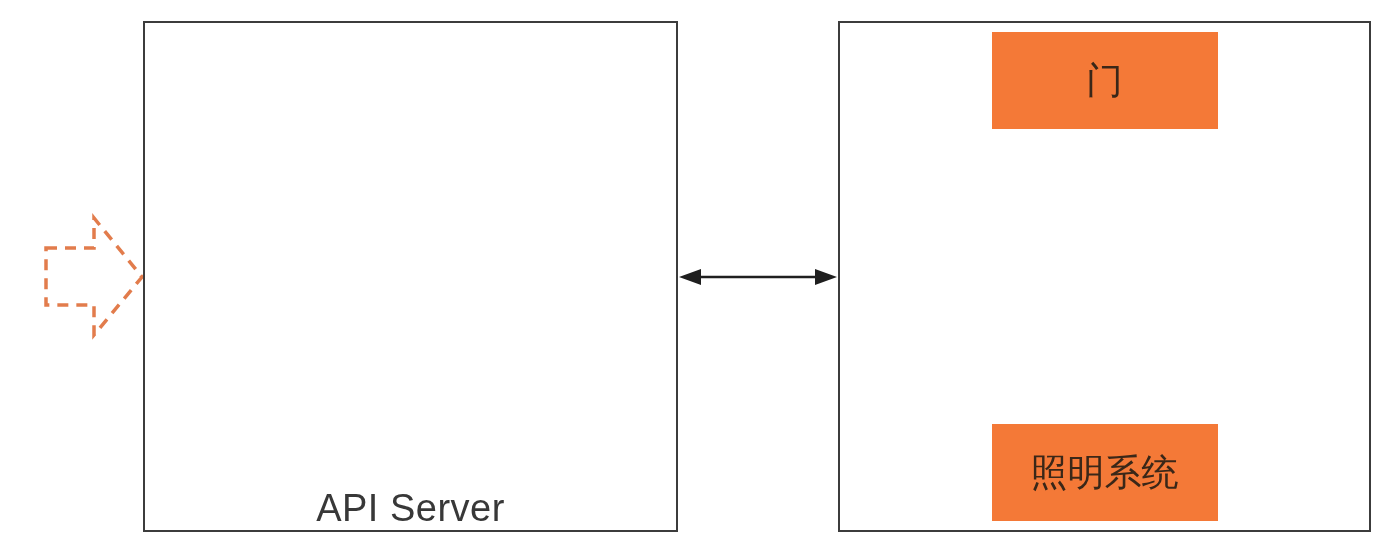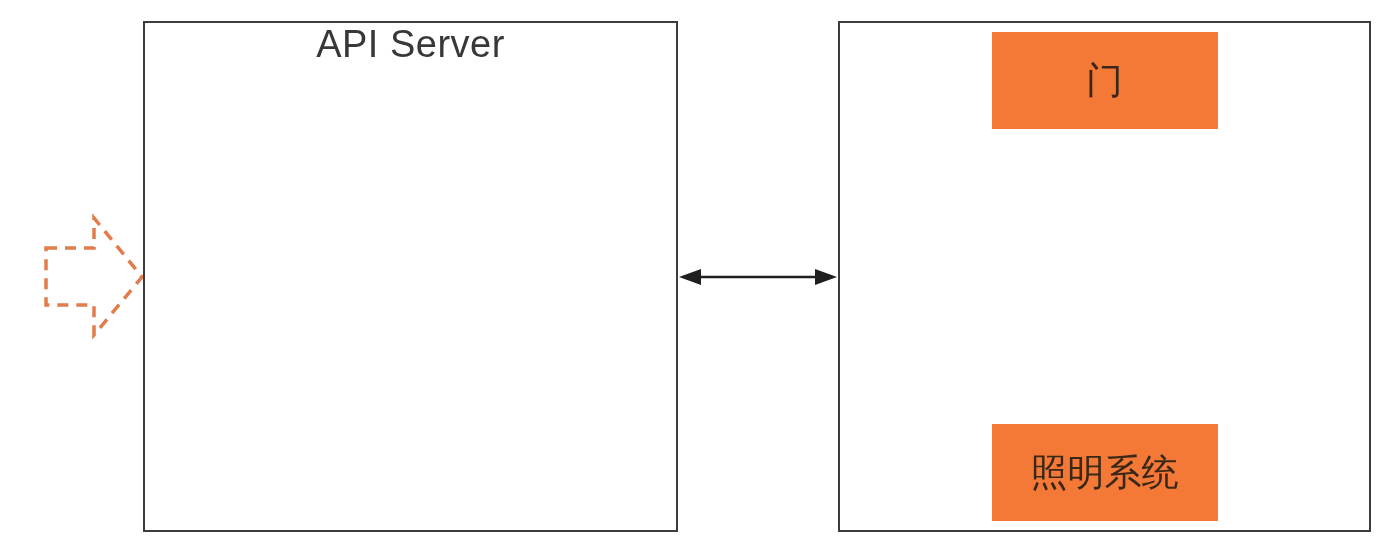--- a/index.html
+++ b/index.html
@@ -30,21 +30,21 @@
     box-sizing: border-box;
     border: 2px solid #3c3c3c;
     background: #ffffff;
   }
   .api-box {
     left: 143px;
     top: 21px;
     width: 535px;
     height: 511px;
     display: flex;
-    align-items: flex-start;
+    align-items: flex-end;
     justify-content: center;
   }
   .api-label {
     font-size: 38px;
     color: #383838;
     letter-spacing: 0.5px;
   }
   .devices-box {
     left: 838px;
     top: 21px;

